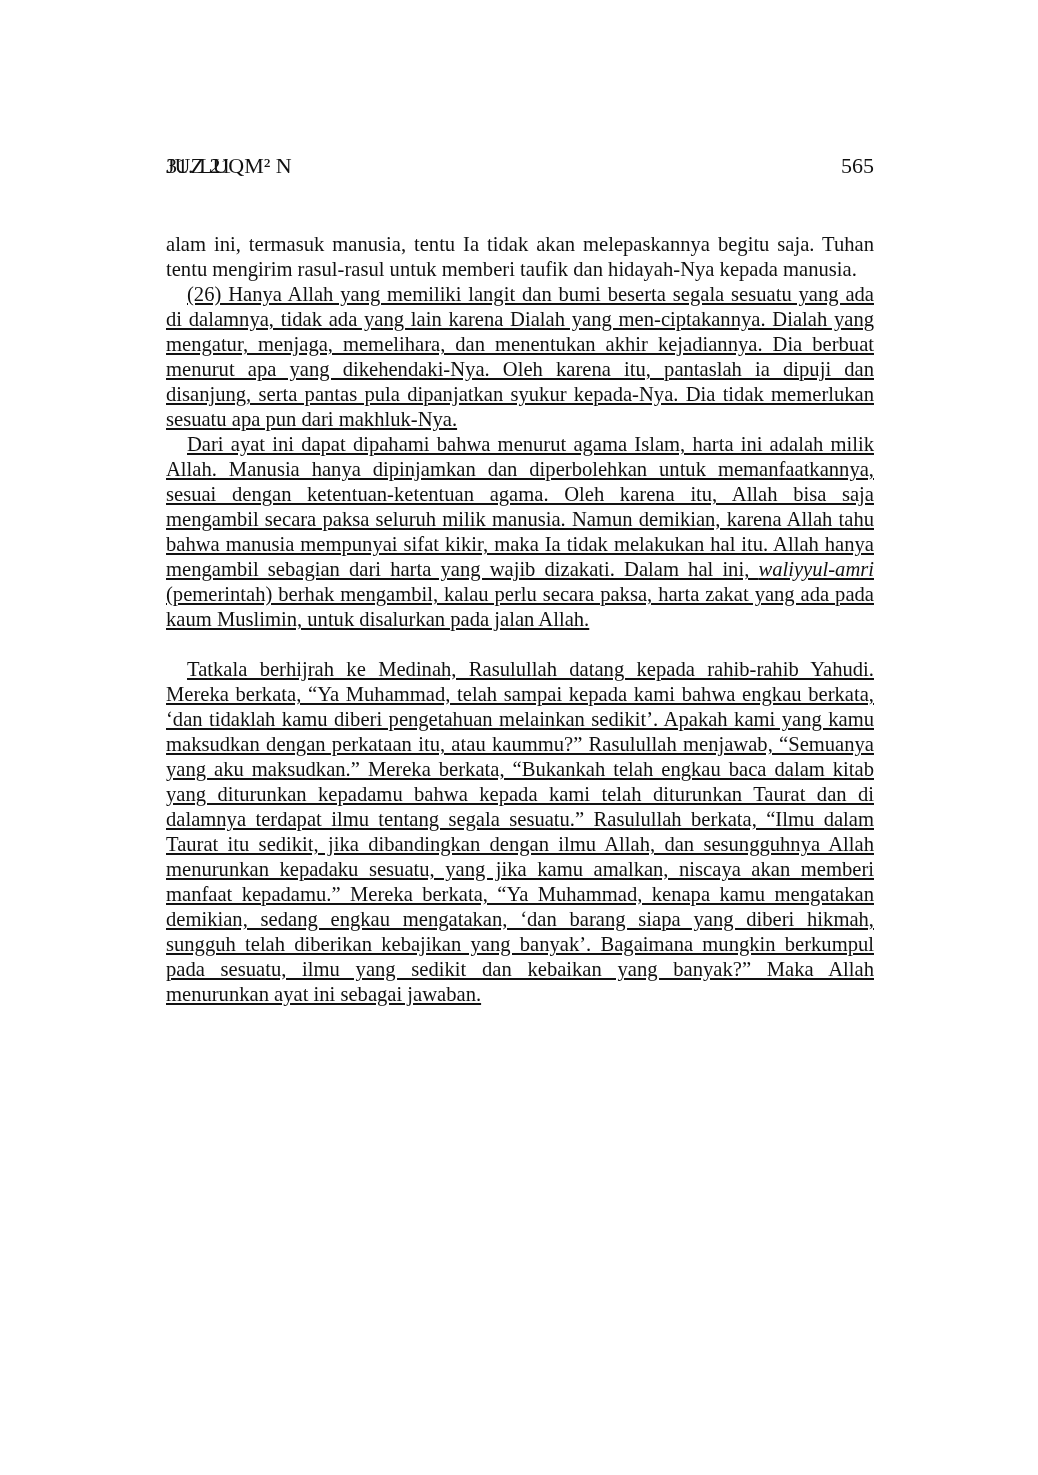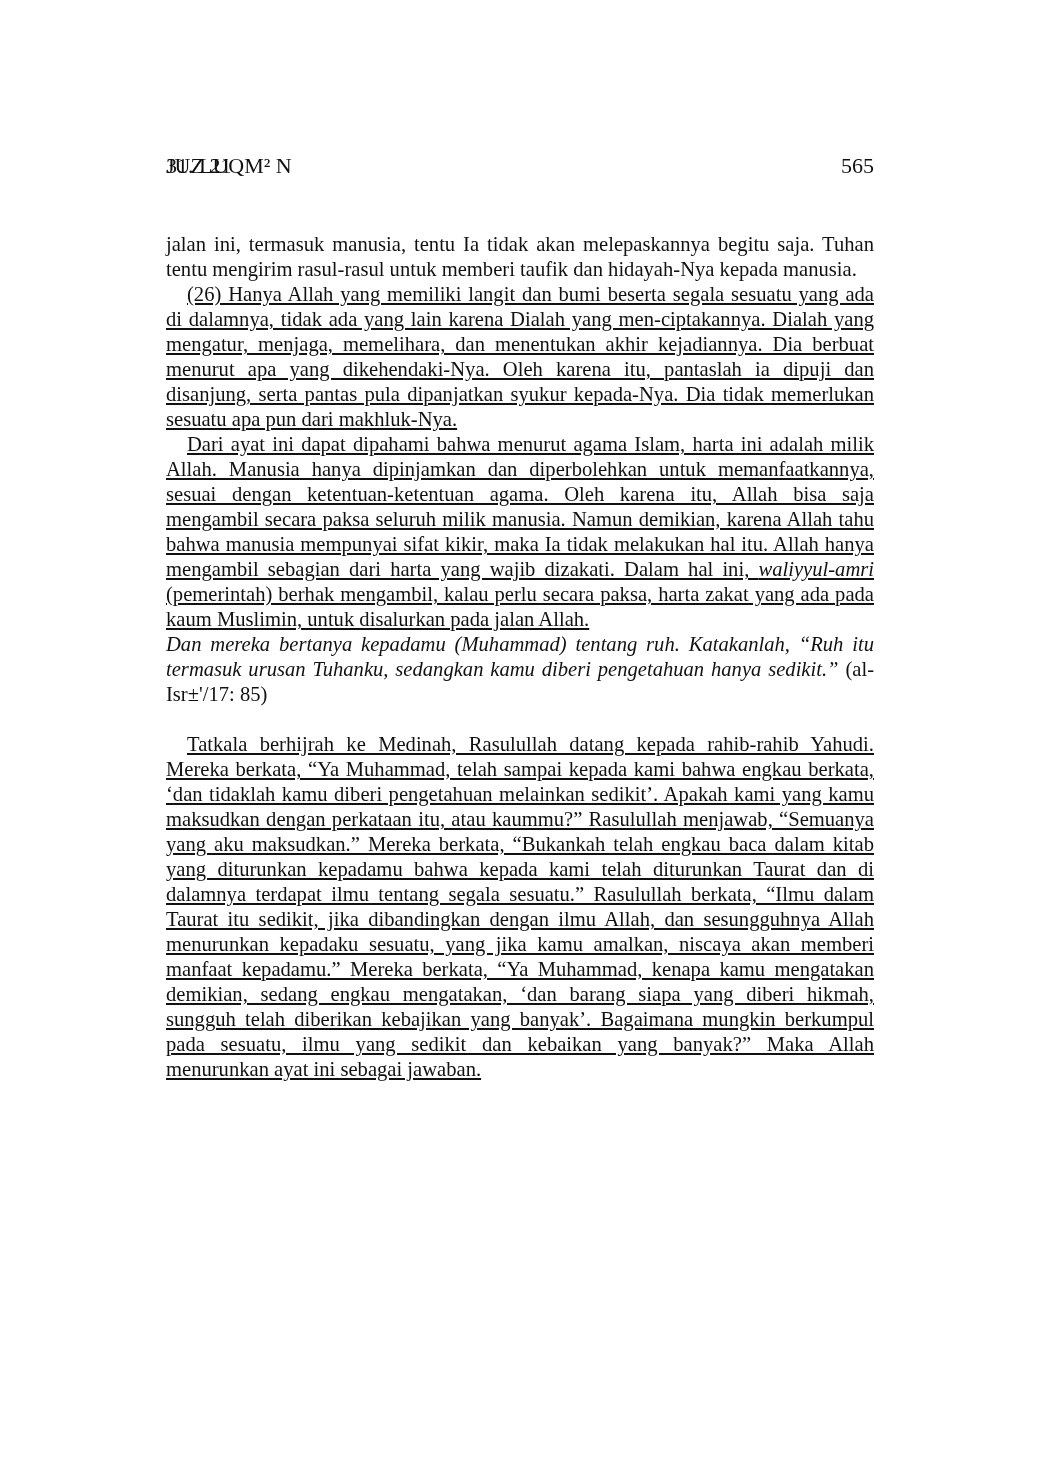--- a/index.html
+++ b/index.html
@@ -25,19 +25,18 @@
 </head>
 <body>
 
 <div class="header">
   <span class="h-left">JUZ 21</span>
   <span class="h-center">31. LUQM² N</span>
   <span class="h-right">565</span>
 </div>
 
 <div class="body">
-  <p>jalan ini, termasuk manusia, tentu Ia tidak akan melepaskannya begitu saja. Tuhan tentu mengirim rasul-rasul untuk memberi taufik dan hidayah-Nya kepada manusia.</p>
+  <p>alam ini, termasuk manusia, tentu Ia tidak akan melepaskannya begitu saja. Tuhan tentu mengirim rasul-rasul untuk memberi taufik dan hidayah-Nya kepada manusia.</p>
   <p class="indent">(26) Hanya Allah yang memiliki langit dan bumi beserta segala sesuatu yang ada di dalamnya, tidak ada yang lain karena Dialah yang men-ciptakannya. Dialah yang mengatur, menjaga, memelihara, dan menentukan akhir kejadiannya. Dia berbuat menurut apa yang dikehendaki-Nya. Oleh karena itu, pantaslah ia dipuji dan disanjung, serta pantas pula dipanjatkan syukur kepada-Nya. Dia tidak memerlukan sesuatu apa pun dari makhluk-Nya.</p>
   <p class="indent"><span>Dari ayat ini dapat dipahami bahwa menurut agama Islam, harta ini adalah milik Allah. Manusia hanya dipinjamkan dan diperbolehkan untuk memanfaatkannya, sesuai dengan ketentuan-ketentuan agama. Oleh karena itu, Allah bisa saja mengambil secara paksa seluruh milik manusia. Namun demikian, karena Allah tahu bahwa manusia mempunyai sifat kikir, maka Ia tidak melakukan hal itu. Allah hanya mengambil sebagian dari harta yang wajib dizakati. Dalam hal ini, </span><em>waliyyul-amri</em><span> (pemerintah) berhak mengambil, kalau perlu secara paksa, harta zakat yang ada pada kaum Muslimin, untuk disalurkan pada jalan Allah.</span></p>
-  <p class="translation"><span>Dan mereka bertanya kepadamu (Muhammad) tentang ruh. Katakanlah, “Ruh itu termasuk urusan Tuhanku, sedangkan kamu diberi pengetahuan hanya sedikit.”</span><span class="ref"> (al- Isr±'/17: 85)</span></p>
   <div class="gap"></div>
   <p class="indent">Tatkala berhijrah ke Medinah, Rasulullah datang kepada rahib-rahib Yahudi. Mereka berkata, “Ya Muhammad, telah sampai kepada kami bahwa engkau berkata, ‘dan tidaklah kamu diberi pengetahuan melainkan sedikit’. Apakah kami yang kamu maksudkan dengan perkataan itu, atau kaummu?” Rasulullah menjawab, “Semuanya yang aku maksudkan.” Mereka berkata, “Bukankah telah engkau baca dalam kitab yang diturunkan kepadamu bahwa kepada kami telah diturunkan Taurat dan di dalamnya terdapat ilmu tentang segala sesuatu.” Rasulullah berkata, “Ilmu dalam Taurat itu sedikit, jika dibandingkan dengan ilmu Allah, dan sesungguhnya Allah menurunkan kepadaku sesuatu, yang jika kamu amalkan, niscaya akan memberi manfaat kepadamu.” Mereka berkata, “Ya Muhammad, kenapa kamu mengatakan demikian, sedang engkau mengatakan, ‘dan barang siapa yang diberi hikmah, sungguh telah diberikan kebajikan yang banyak’. Bagaimana mungkin berkumpul pada sesuatu, ilmu yang sedikit dan kebaikan yang banyak?” Maka Allah menurunkan ayat ini sebagai jawaban.</p>
 </div>
 
 </body></html>

